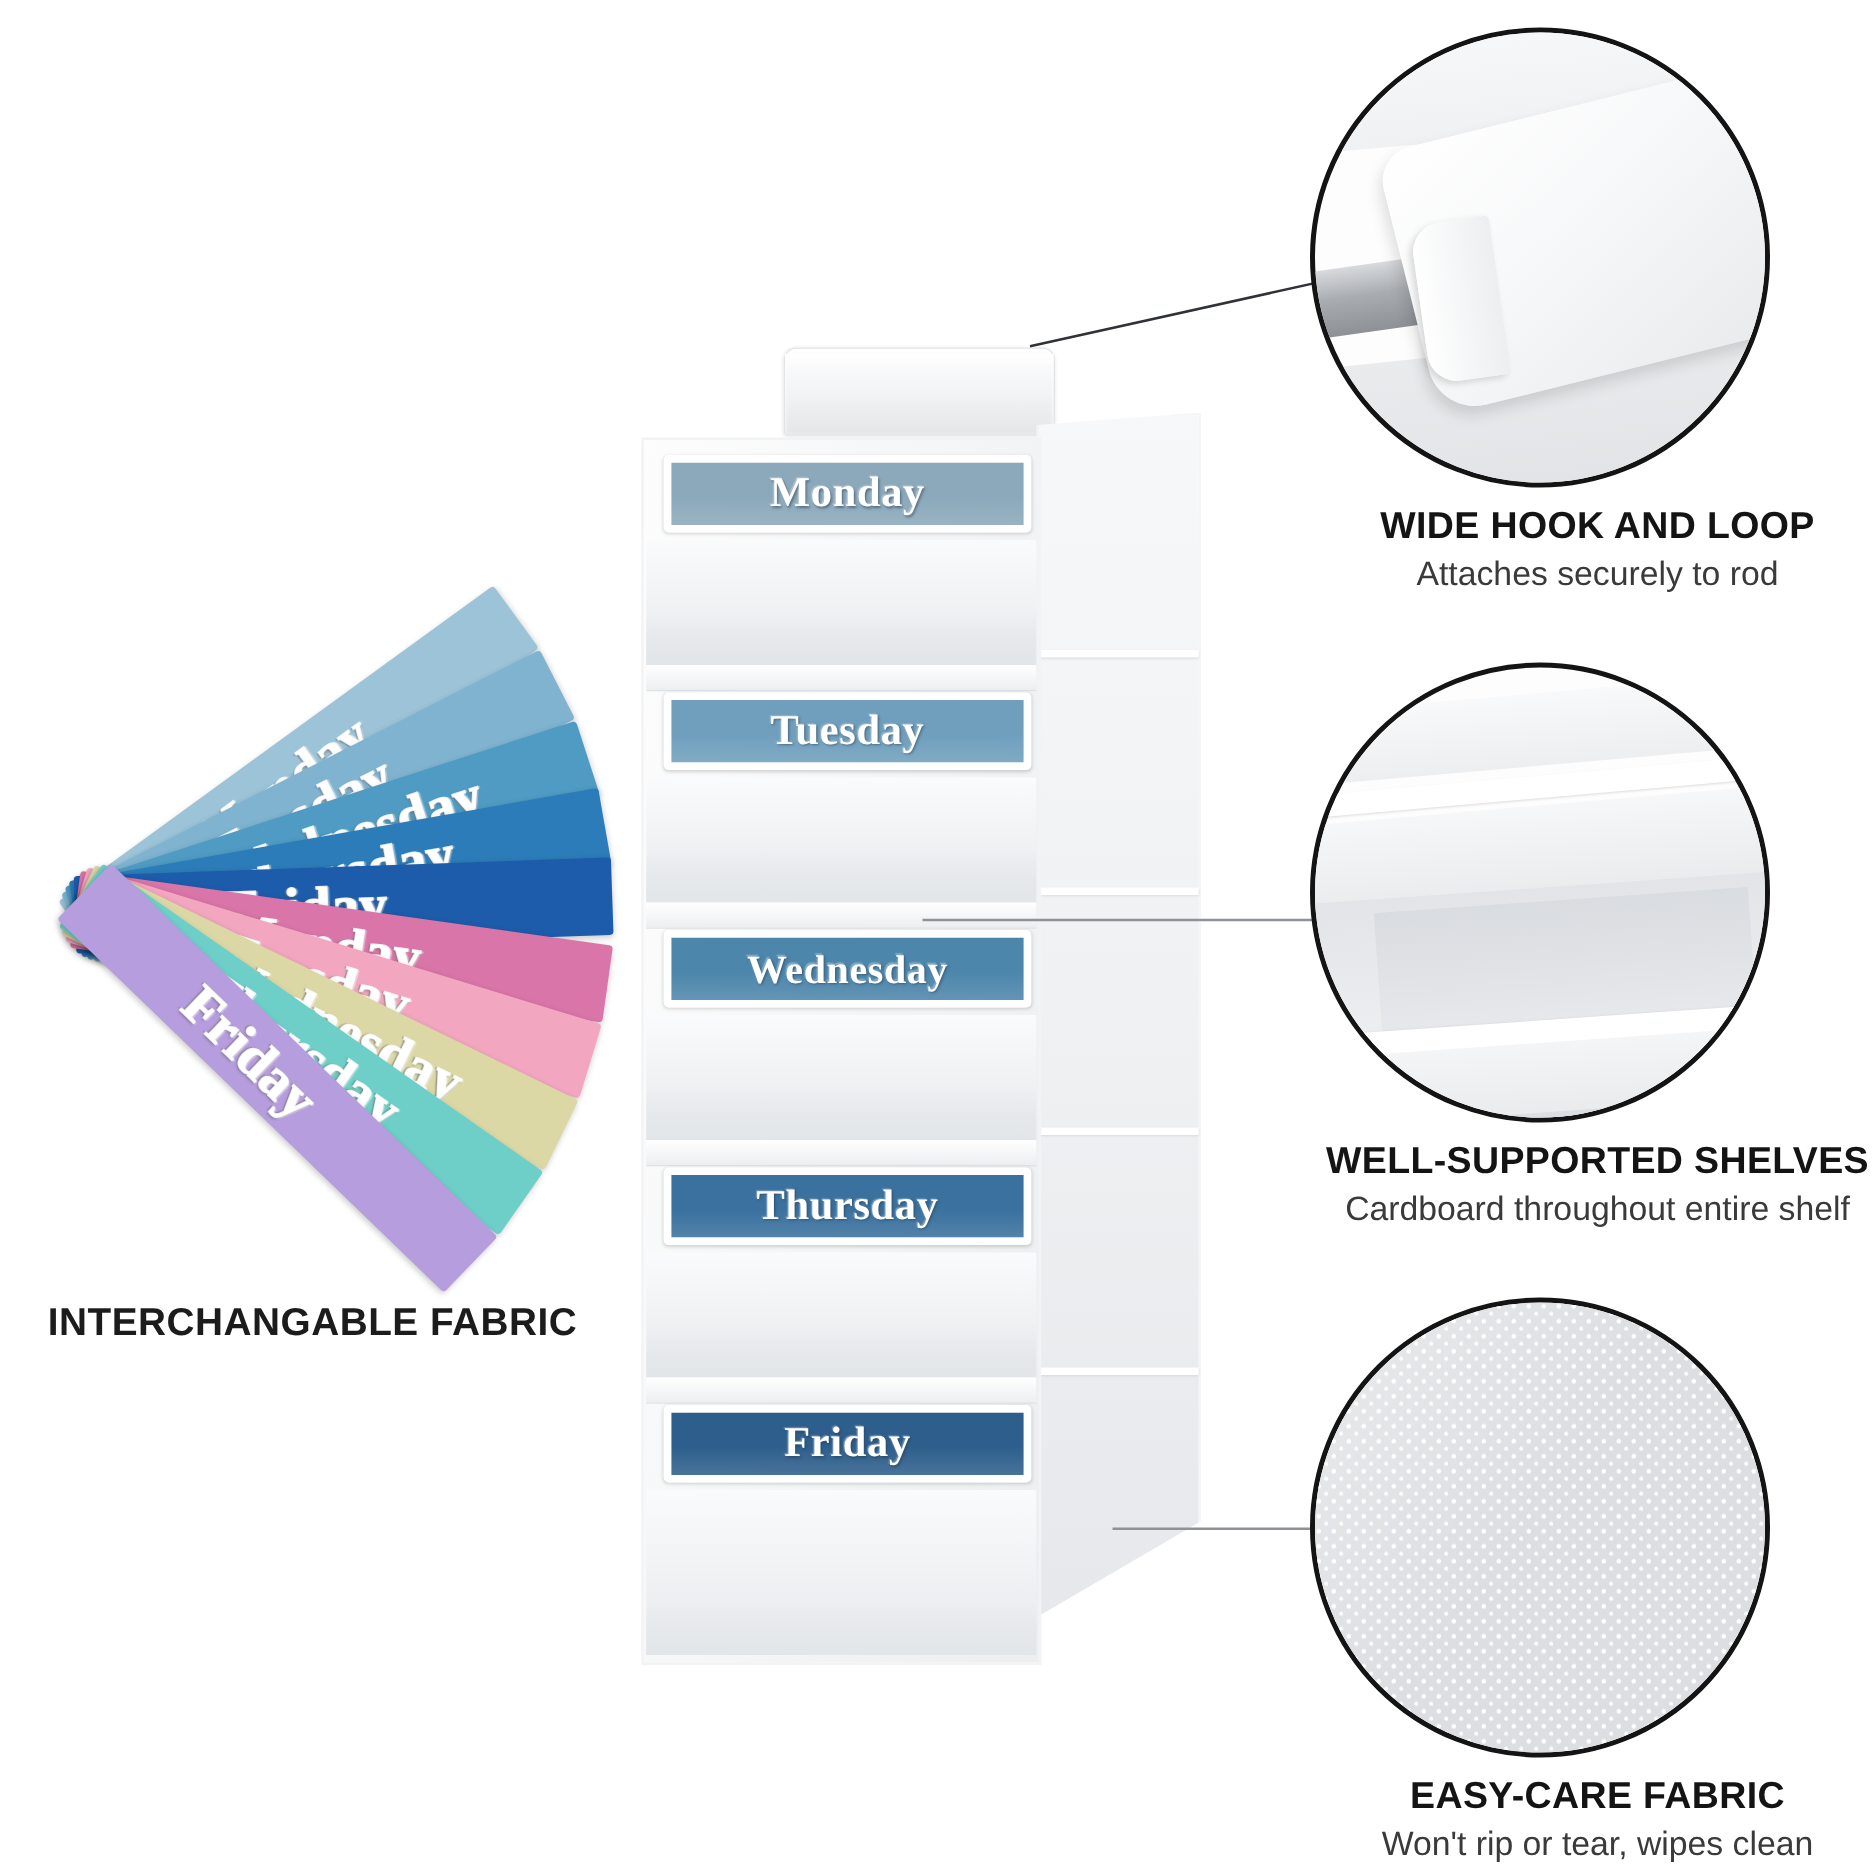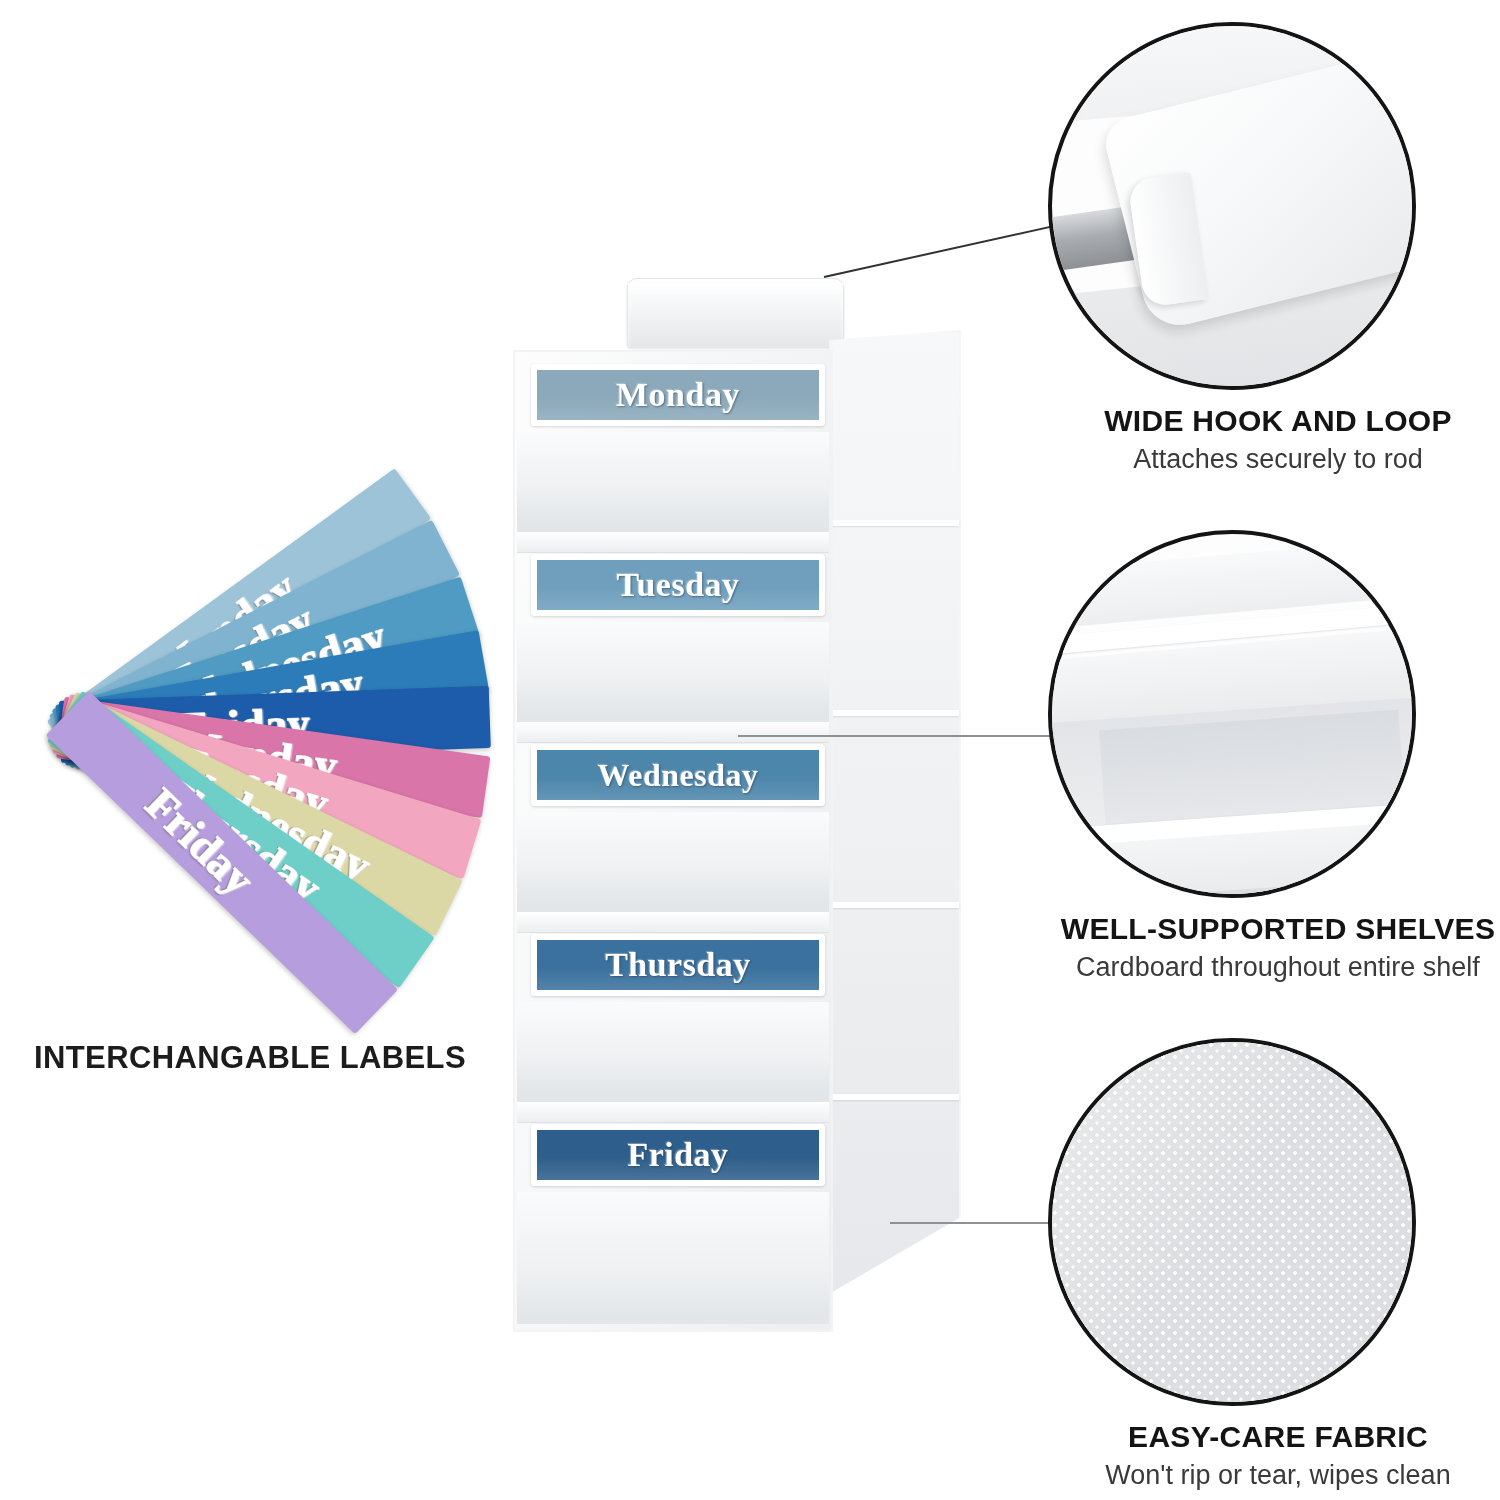--- a/index.html
+++ b/index.html
@@ -150,21 +150,21 @@
       <span class="ftxt">Wednesday</span>
     </div>
     <div class="fan-strip" style="transform: rotate(35deg); background: rgb(110, 207, 200);">
       <span class="ftxt">Thursday</span>
     </div>
     <div class="fan-strip" style="transform: rotate(44deg); background: rgb(182, 157, 221);">
       <span class="ftxt">Friday</span>
     </div>
   </div>
 
-  <div id="interchangable-caption">INTERCHANGABLE LABELS</div>
+  <div id="interchangable-caption">INTERCHANGABLE FABRIC</div>
 
   <div id="organizer">
 
     <div id="hook-strap"></div>
 
     <div id="organizer-body">
 
       <div id="side-face">
         <div class="side-band" style="top:188px;"></div>
         <div class="side-band" style="top:378px;"></div>

